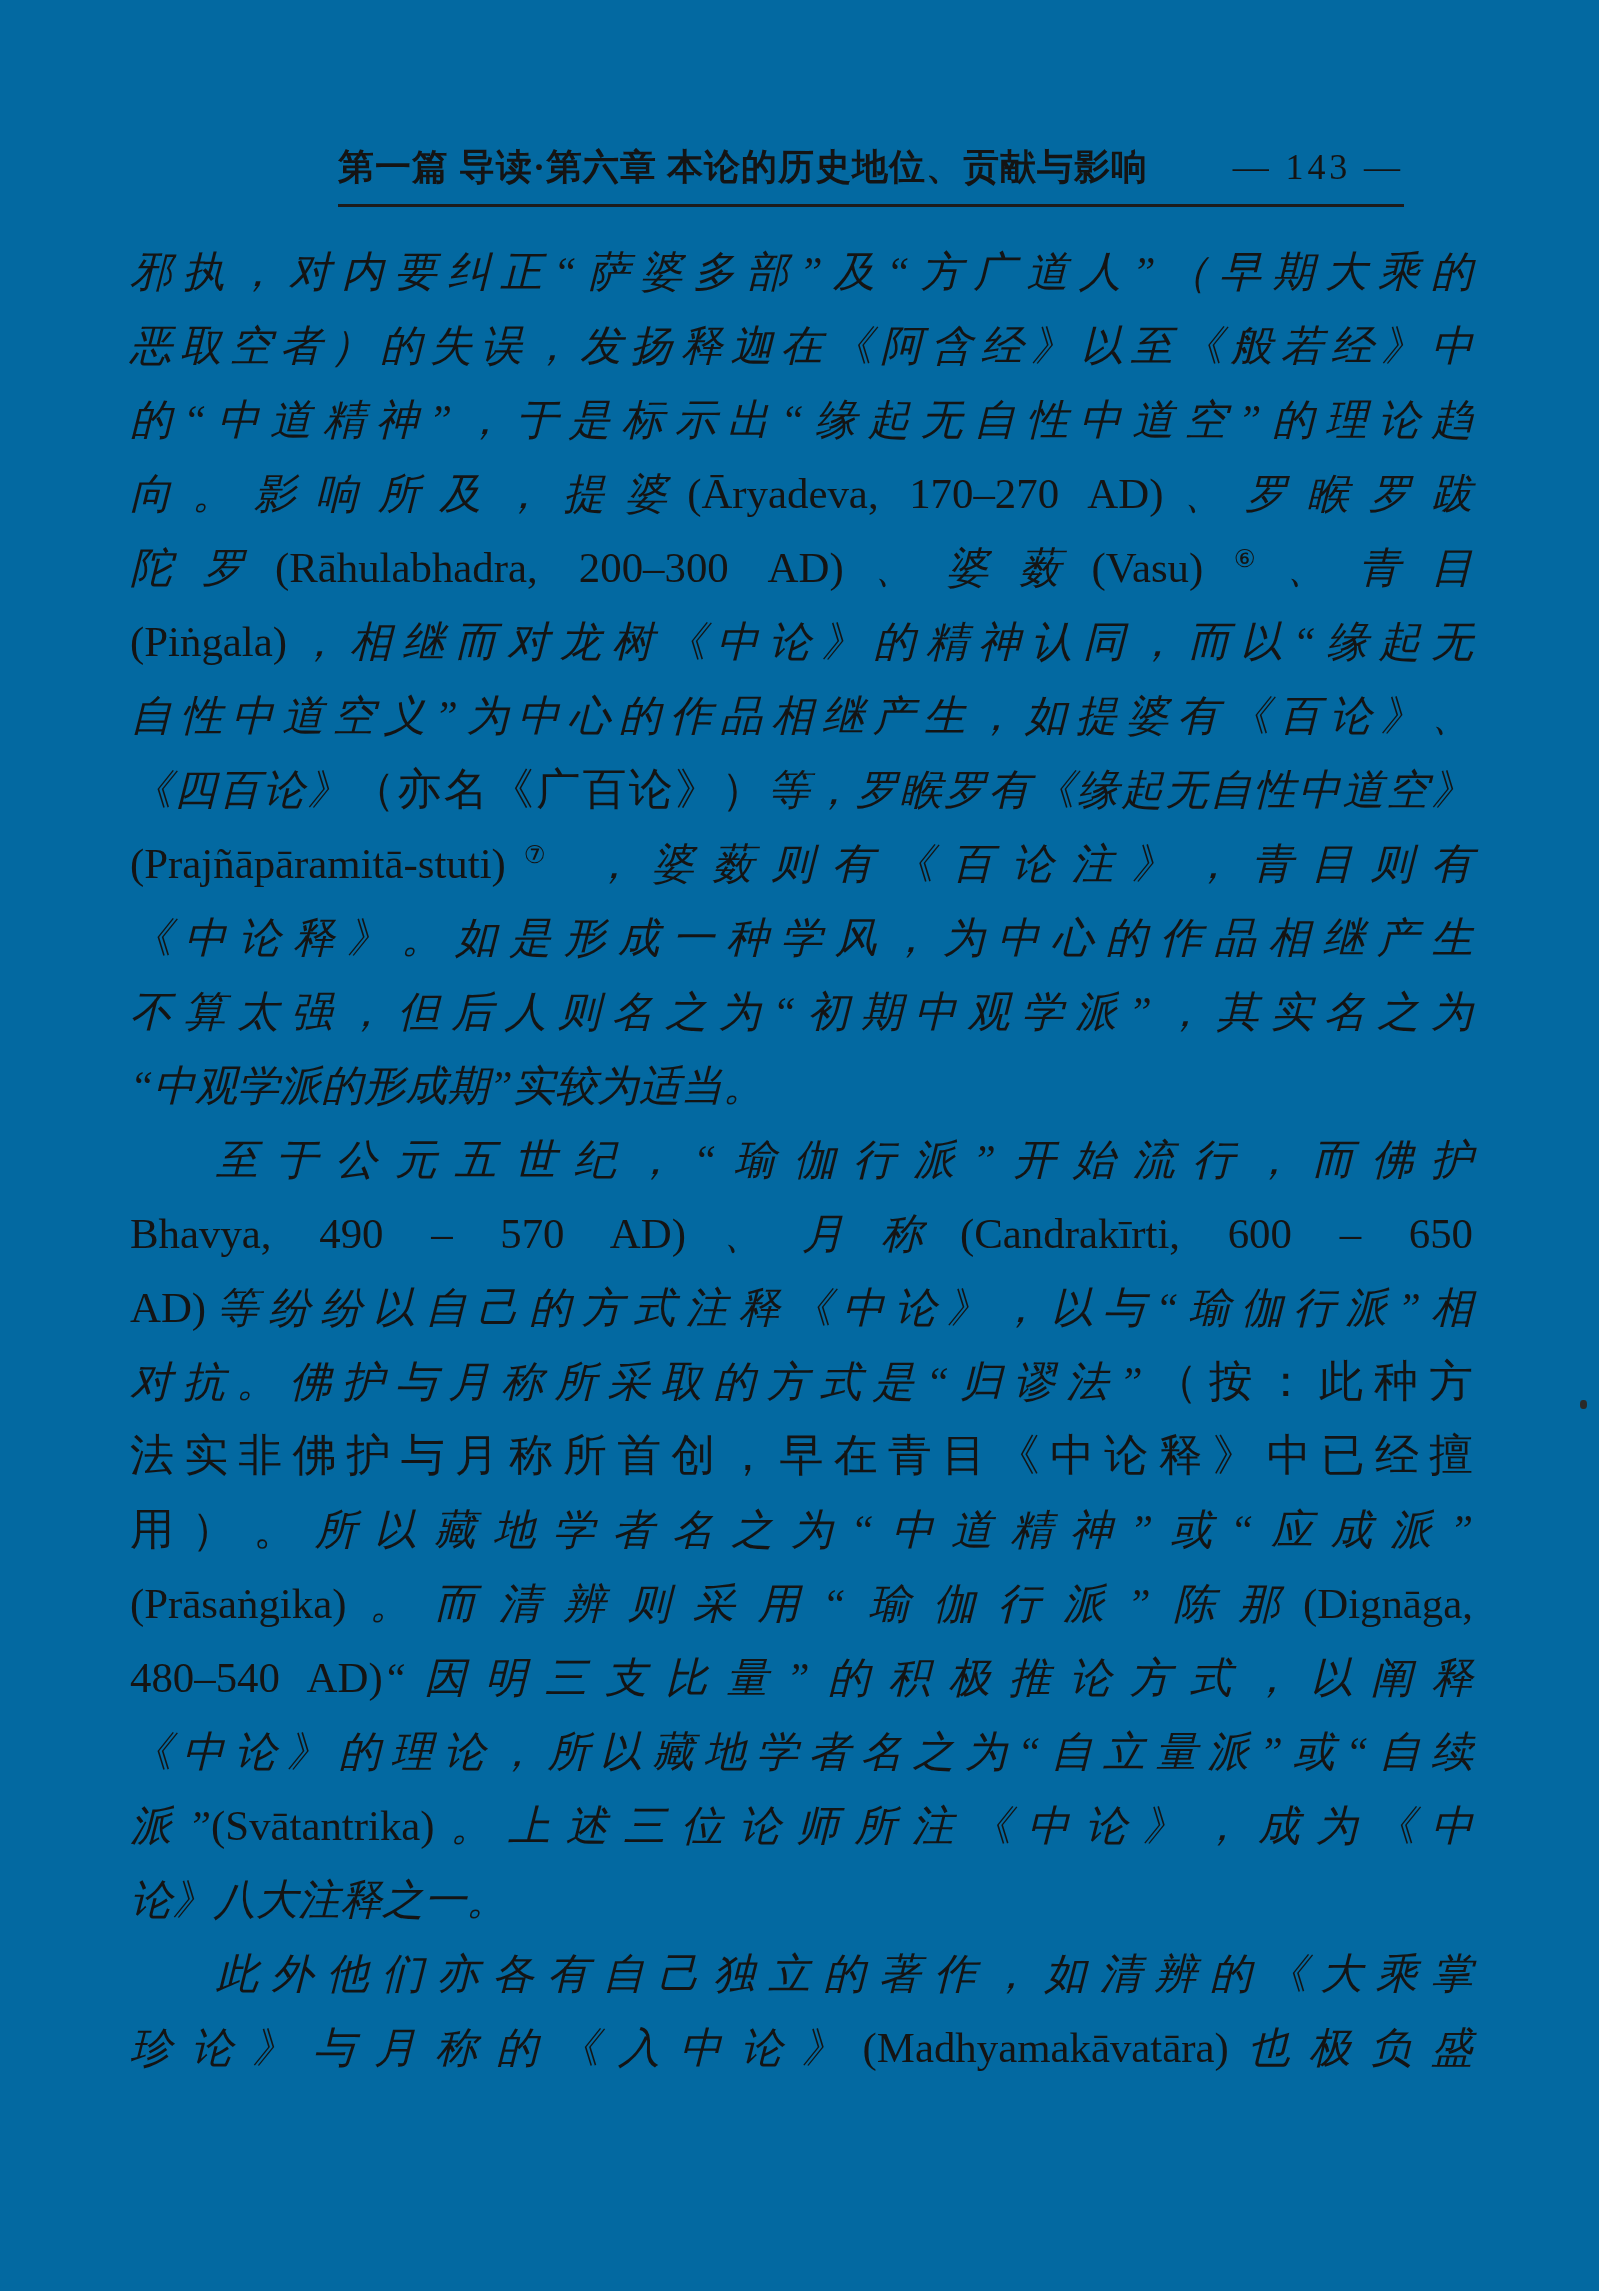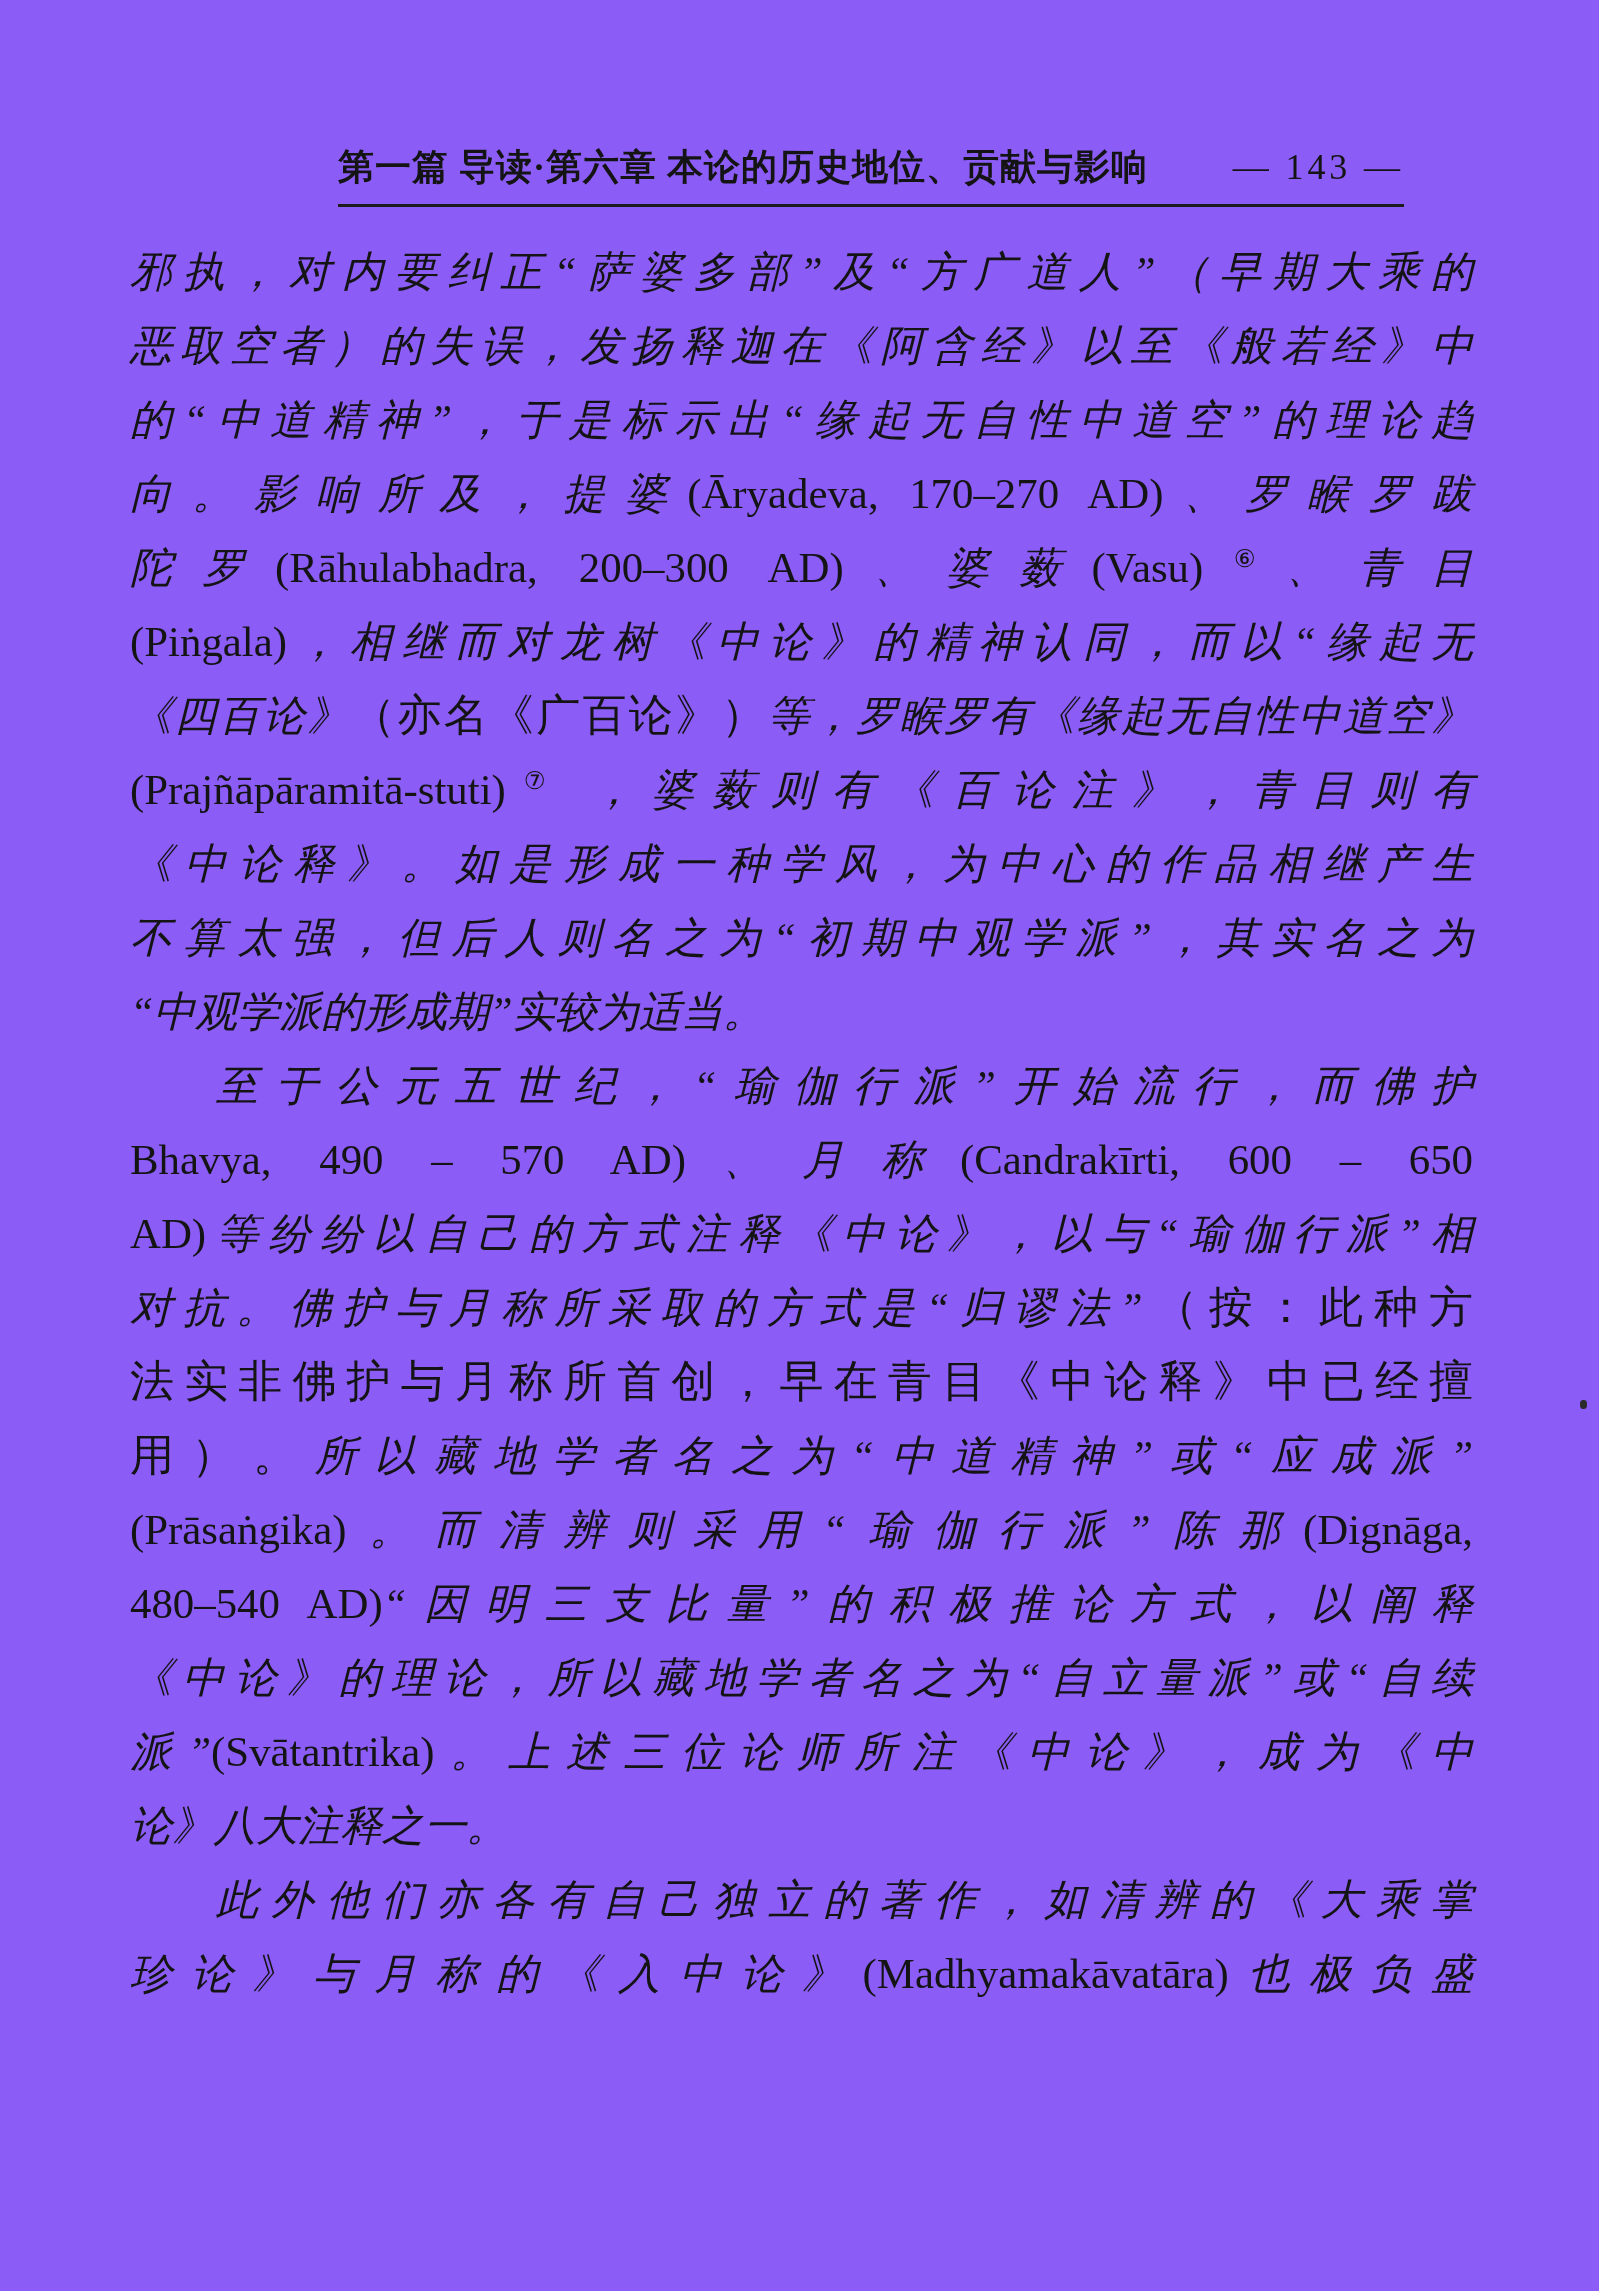--- a/index.html
+++ b/index.html
@@ -4,21 +4,21 @@
 <style>
   html, body {
     margin: 0;
     padding: 0;
     background: #e8e8e8;
   }
   .page {
     position: relative;
     width: 1600px;
     height: 2292px;
-    background: #8b5cf6;
+    background: #0369a1;
     overflow: hidden;
     font-family: "Liberation Serif", "DejaVu Serif", serif;
     color: #141414;
   }
   .header {
     position: absolute;
     left: 338px;
     top: 143px;
     width: 1066px;
     display: flex;
@@ -93,20 +93,21 @@
     <span class="page-marker">— 143 —</span>
   </div>
 
   <div class="body-text">
       <div class="line"><span class="seg-n">邪执，对内要纠正“萨婆多部”及“方广道人”（早期大乘的</span></div>
       <div class="line"><span class="seg-n">恶取空者）的失误，发扬释迦在《阿含经》以至《般若经》中</span></div>
       <div class="line"><span class="seg-n">的“中道精神”，于是标示出“缘起无自性中道空”的理论趋</span></div>
       <div class="line"><span class="seg-n">向。影响所及，提婆</span><span class="seg-lat">(Āryadeva, 170–270 AD)</span><span class="seg-n">、罗睺罗跋</span></div>
       <div class="line"><span class="seg-n">陀罗</span><span class="seg-lat">(Rāhulabhadra, 200–300 AD)</span><span class="seg-n">、婆薮</span><span class="seg-lat">(Vasu)</span><span class="seg-sup">⑥</span><span class="seg-n">、青目</span></div>
       <div class="line"><span class="seg-lat">(Piṅgala)</span><span class="seg-n">，相继而对龙树《中论》的精神认同，而以“缘起无</span></div>
+      <div class="line"><span class="seg-n">自性中道空义”为中心的作品相继产生，如提婆有《百论》、</span></div>
       <div class="line"><span class="seg-n">《四百论》</span><span class="seg-sm">（亦名《广百论》）</span><span class="seg-n">等，罗睺罗有《缘起无自性中道空》</span></div>
       <div class="line"><span class="seg-lat">(Prajñāpāramitā-stuti)</span><span class="seg-sup">⑦</span><span class="seg-n"> ，婆薮则有《百论注》，青目则有</span></div>
       <div class="line"><span class="seg-n">《中论释》。如是形成一种学风，为中心的作品相继产生</span></div>
       <div class="line"><span class="seg-n">不算太强，但后人则名之为“初期中观学派”，其实名之为</span></div>
       <div class="line end"><span class="seg-n">“中观学派的形成期”实较为适当。</span></div>
       <div class="line indent"><span class="seg-n">至于公元五世纪，“瑜伽行派”开始流行，而佛护</span></div>
       <div class="line"><span class="seg-lat">Bhavya, 490 – 570 AD)</span><span class="seg-n">、月称</span><span class="seg-lat">(Candrakīrti, 600 – 650</span></div>
       <div class="line"><span class="seg-lat">AD)</span><span class="seg-n">等纷纷以自己的方式注释《中论》，以与“瑜伽行派”相</span></div>
       <div class="line"><span class="seg-n">对抗。佛护与月称所采取的方式是“归谬法”</span><span class="seg-sm">（按：此种方</span></div>
       <div class="line"><span class="seg-sm">法实非佛护与月称所首创，早在青目《中论释》中已经擅</span></div>

